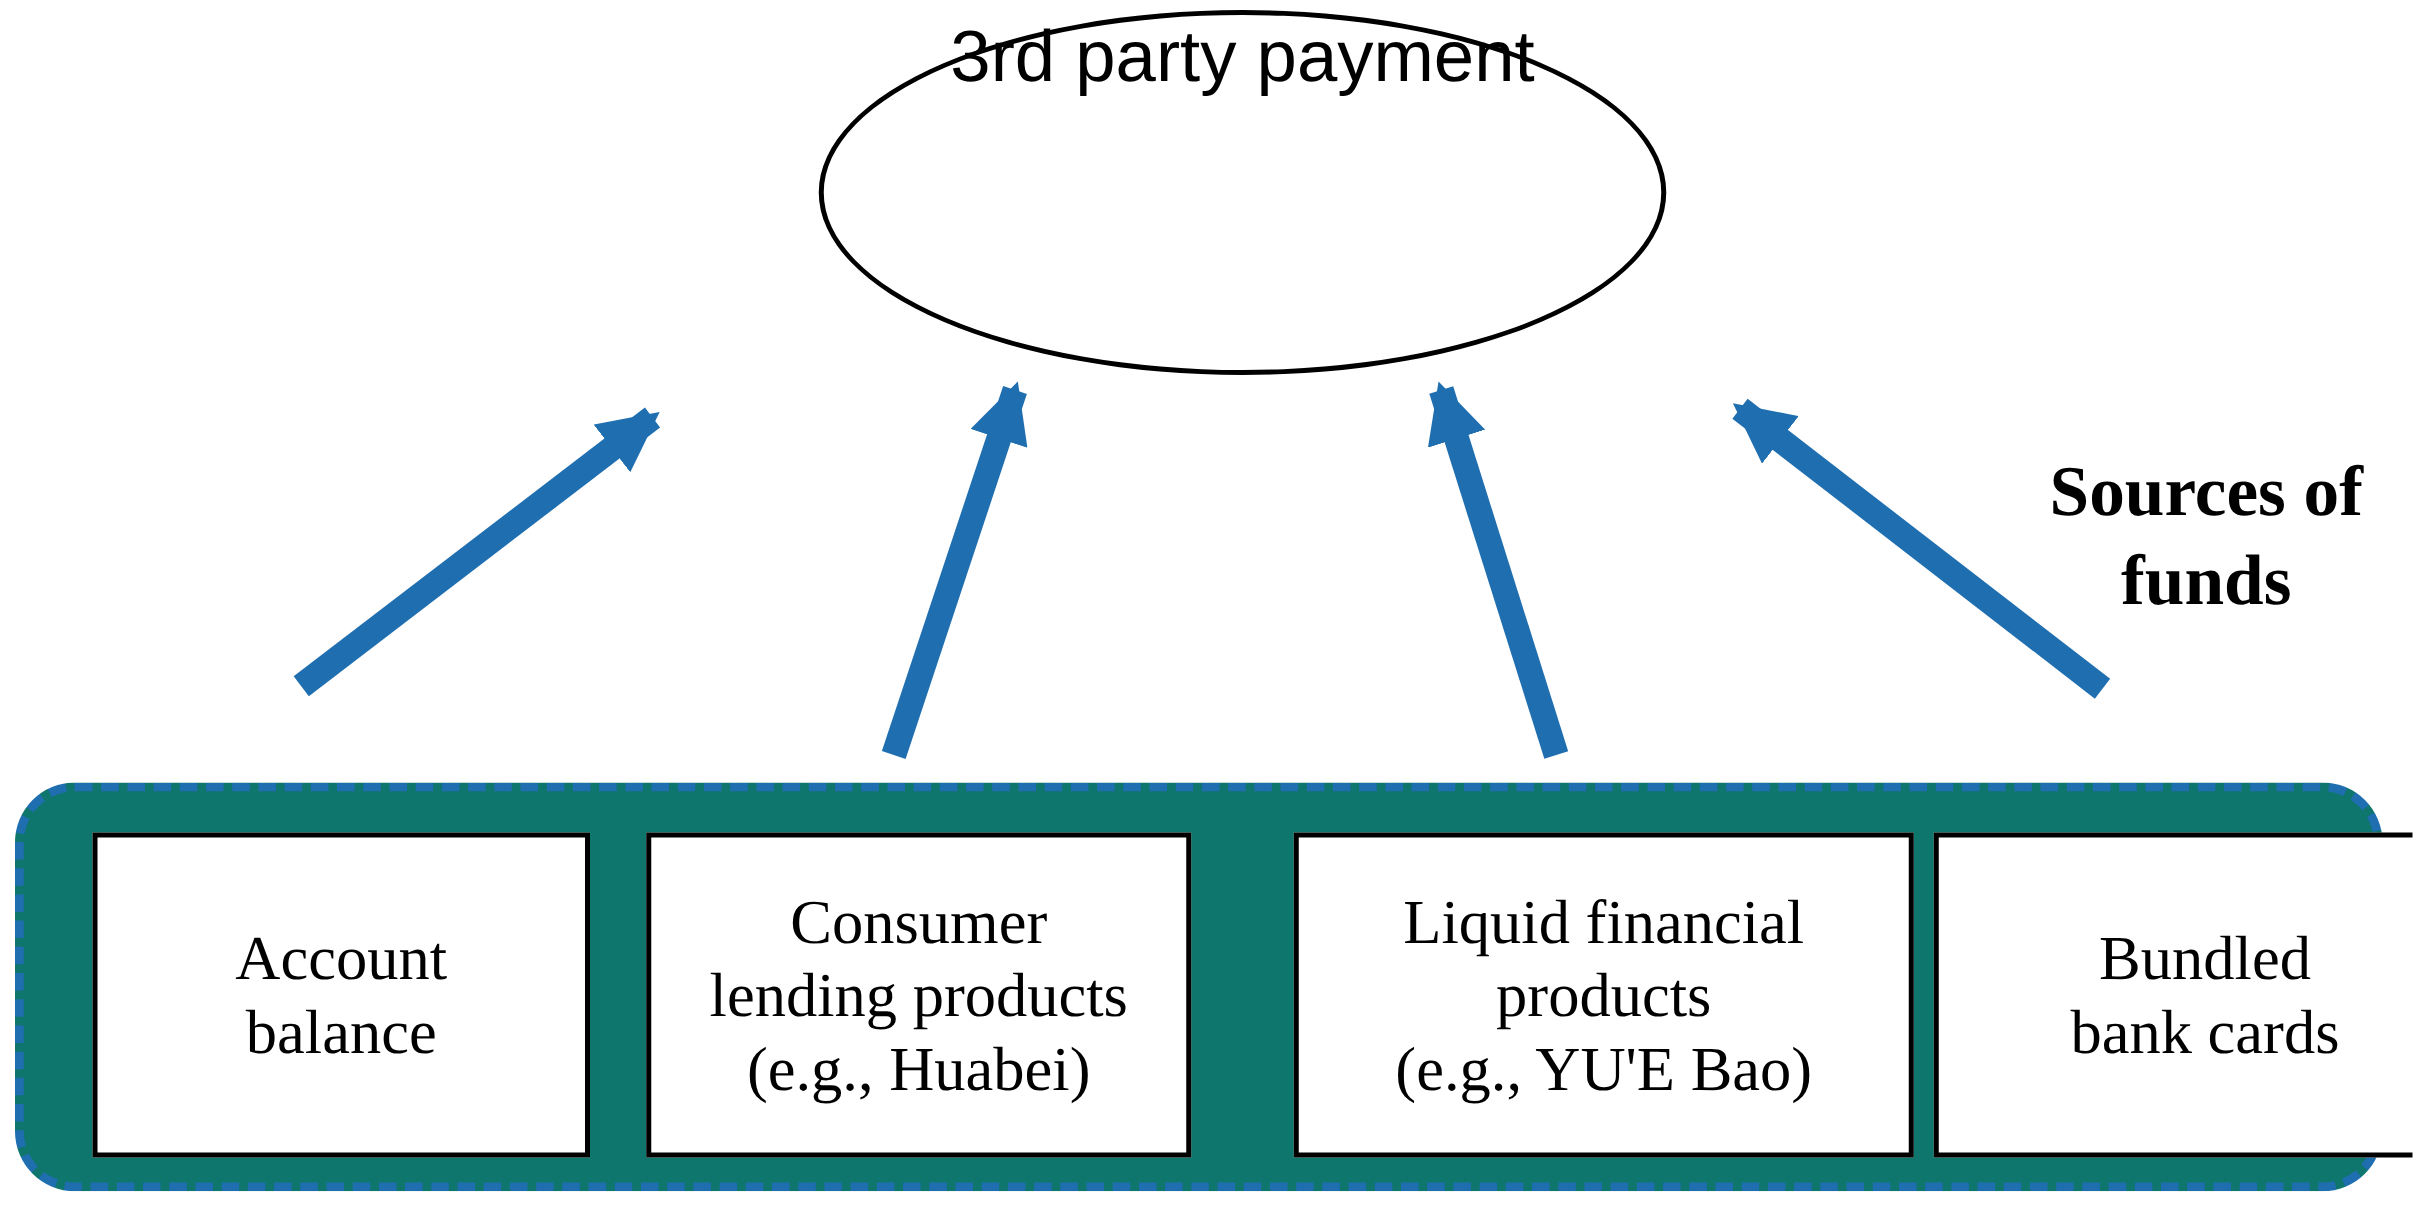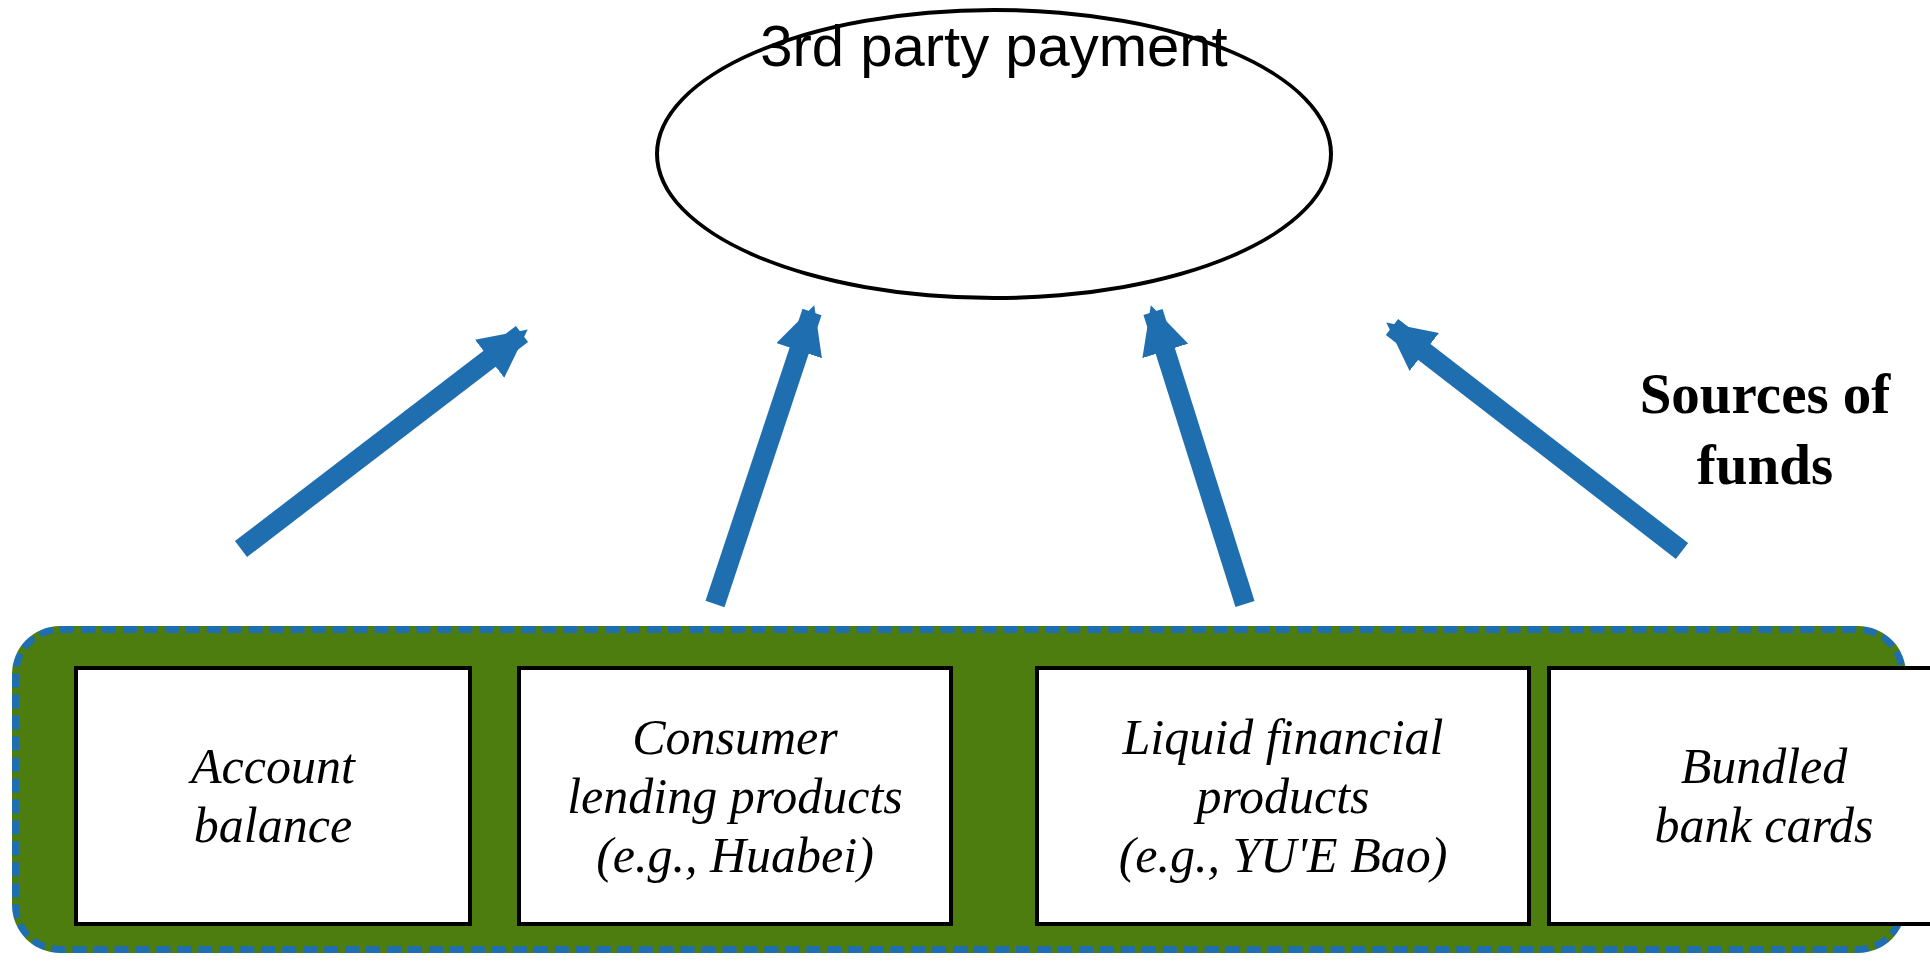--- a/index.html
+++ b/index.html
@@ -65,23 +65,22 @@
     font-weight: bold;
   }
   .sources-container {
     position: absolute;
     left: 12px;
     top: 626px;
     width: 1894px;
     height: 327px;
     border: 7px dashed var(--accent, #1f6eb0);
     border-radius: 48px;
-    background: #4d7c0f;
+    background: #0f766e;
     box-sizing: border-box;
-    font-style: italic;
   }
   .source-box {
     position: absolute;
     top: 33px;
     height: 260px;
     border: 4px solid var(--box-border, #000000);
     background: #ffffff;
     box-sizing: border-box;
     display: flex;
     align-items: center;

